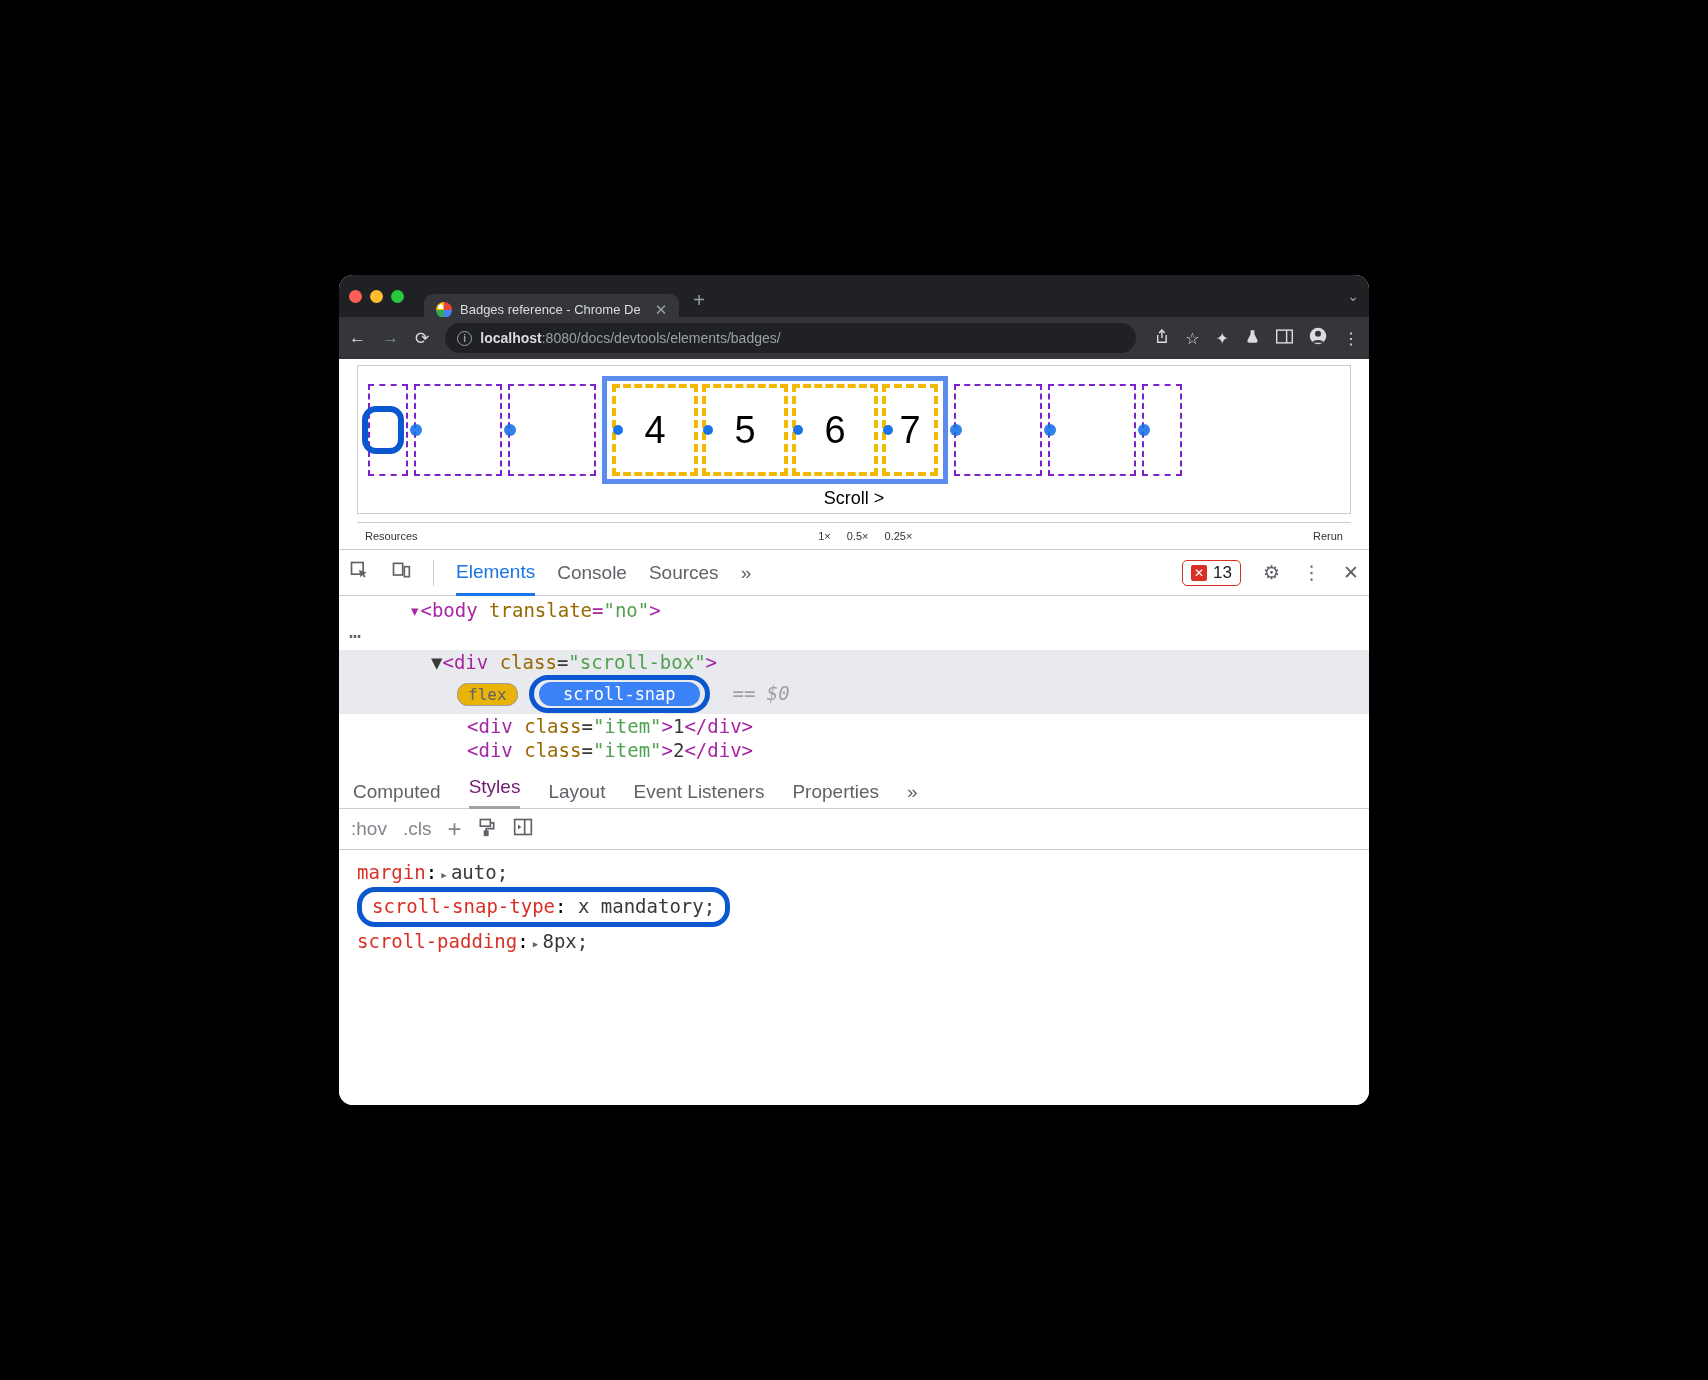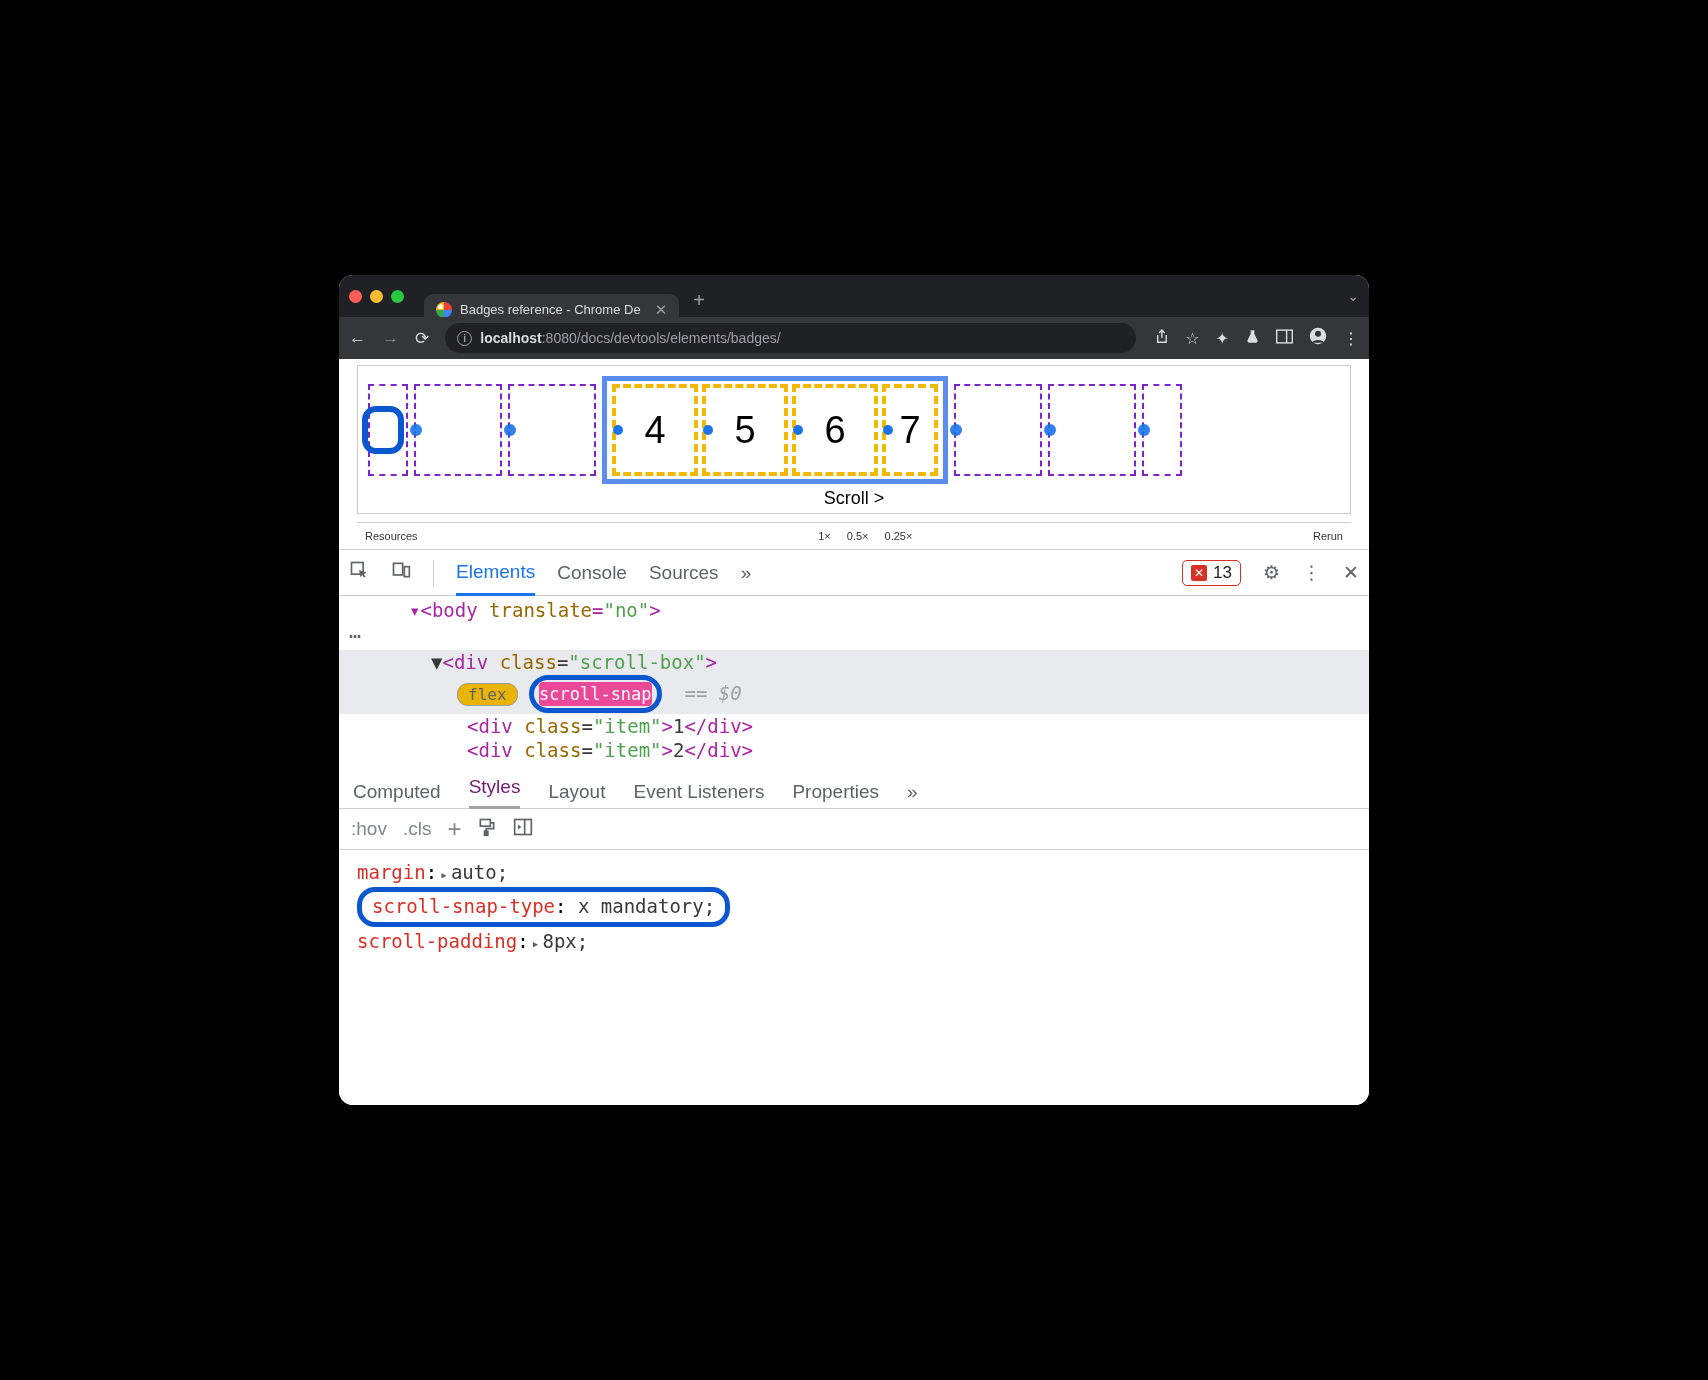--- a/index.html
+++ b/index.html
@@ -55,21 +55,21 @@
 
 .dom{font-family:Menlo,Consolas,monospace;font-size:19px;color:#393939;padding:2px 0 6px 0;overflow:hidden}
 .dom .row{padding:1px 10px;white-space:nowrap}
 .dom .row.sel{background:#e8eaed}
 .more-dots{color:#5f6368;font-size:20px;padding:2px 10px}
 .tagc{color:#a626a4}
 .attrn{color:#986801}
 .attrv{color:#50a14f}
 .gray{color:#a0a1a7;font-style:italic}
 .badge-flex{background:#eab308;border:1px solid #9aa0a6;border-radius:11px;padding:1px 10px;font-size:16px;color:#5f6368}
-.badge-snap{background:#ec4899;color:#fff;border-radius:4px;padding:2px 0;font-size:17px}
+.badge-snap{background:#3b82f6;color:#fff;border-radius:12px;padding:2px 24px;font-size:17px}
 .badge-annot{border:5px solid #0b57d0;border-radius:22px;padding:2px 5px;display:inline-flex}
 
 .crumbs{border-top:1px solid #cacdd1;border-bottom:1px solid #cacdd1;padding:6px 10px;font-size:19px;color:#5f6368;white-space:nowrap;overflow:hidden}
 .crumbs .el{color:#8b2f00}
 .crumbs .sel{color:#1a5fb4}
 
 .style-tabs{display:flex;align-items:center;gap:28px;padding:8px 14px 0 14px;font-size:19px;color:#5f6368;border-bottom:1px solid #cacdd1}
 .style-tabs .active{color:#701a75;border-bottom:3px solid #a3a3a3;padding-bottom:8px;margin-bottom:-1px}
 
 .filterbar{display:flex;align-items:center;border-bottom:1px solid #cacdd1;padding:6px 12px;font-size:19px;color:#80868b;gap:16px}

